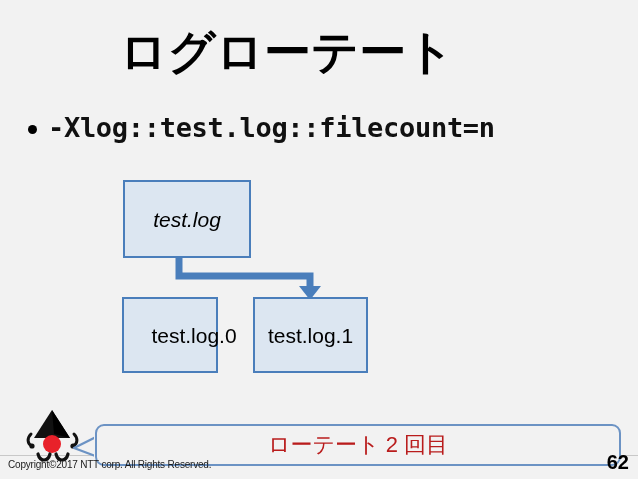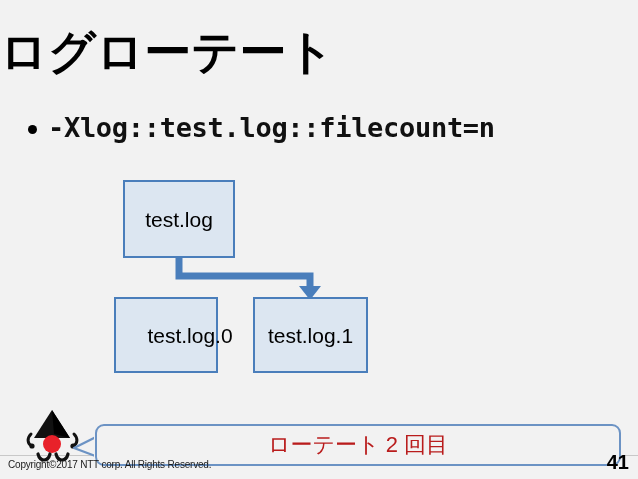--- a/index.html
+++ b/index.html
@@ -22,21 +22,21 @@
     height: 479px;
     background: #f2f2f2;
   }
 
   
   .slide-title {
     position: absolute;
     left: 0;
     top: 26px;
     width: 574px;
-    text-align: left;
+    text-align: center;
     font-size: 47px;
     font-weight: bold;
     line-height: 1.1;
     color: #000000;
     letter-spacing: 0px;
     font-family: "Liberation Sans", sans-serif;
     white-space: nowrap;
   }
 
   
@@ -84,22 +84,22 @@
     border: 2px solid #4a7ebb;
     box-sizing: border-box;
     display: flex;
     align-items: center;
     justify-content: center;
     font-size: 21px;
     color: #000000;
     font-family: "Liberation Sans", sans-serif;
     line-height: 1;
   }
-  #box-testlog   { left: 123px; top: 180px; width: 112px; height: 78px; }
-  #box-testlog0  { left: 114px; top: 297px; width: 104px; height: 76px; padding-left: 48px; }
+  #box-testlog   { left: 123px; top: 180px; width: 128px; height: 78px; font-style: italic; }
+  #box-testlog0  { left: 122px; top: 297px; width: 96px; height: 76px; padding-left: 48px; }
   #box-testlog1  { left: 253px; top: 297px; width: 115px; height: 76px; }
 
   .connector-svg {
     position: absolute;
     left: 0;
     top: 0;
     width: 638px;
     height: 479px;
   }
 
@@ -227,15 +227,15 @@
     <path d="M26 4 L2 16 L26 25" fill="#f2f2f2" stroke="#6c93c4" stroke-width="2.4" stroke-linejoin="round"></path>
     <rect x="22" y="2" width="8" height="25" fill="#f2f2f2"></rect>
   </svg>
 
   <div class="callout">
     <span class="callout-text">ローテート 2 回目</span>
   </div>
 
   <div class="copyright">Copyright©2017  NTT corp. All Rights Reserved.</div>
 
-  <div class="page-number">41</div>
+  <div class="page-number">62</div>
 
 </div>
 
 </body></html>

